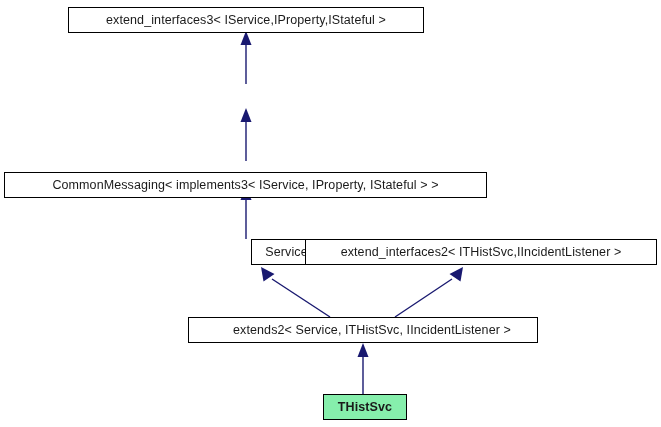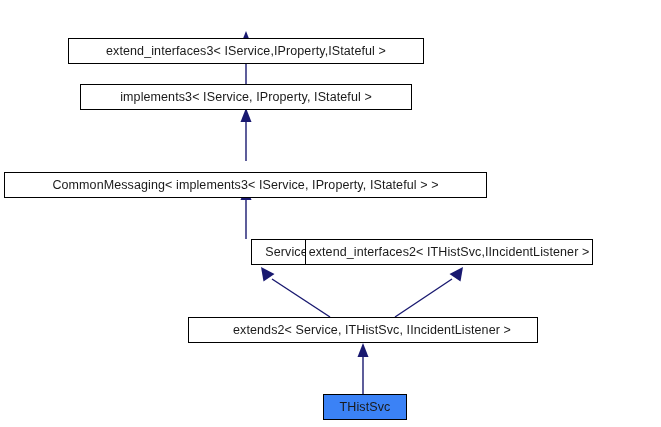--- a/index.html
+++ b/index.html
@@ -34,21 +34,22 @@
     align-items: center;
     justify-content: center;
     white-space: nowrap;
     font-size: 12.5px;
     line-height: 1;
     letter-spacing: 0.1px;
     height: 26px;
     z-index: 2;
   }
   .node.highlight {
-    background: #3b82f6;
+    background: #86efac;
+    font-weight: bold;
   }
   .node-label {
     display: block;
     padding: 0 8px;
   }
 </style>
 </head>
 <body>
 
 <div id="diagram-root">
@@ -79,37 +80,34 @@
       <line x1="395" y1="317" x2="452" y2="279" stroke="#191970" stroke-width="1.4"></line>
       <polygon points="463,267 449.5,274 460.5,281.5" fill="#191970"></polygon>
     </g>
 
     <g>
       <line x1="363" y1="394" x2="363" y2="357" stroke="#191970" stroke-width="1.4"></line>
       <polygon points="363,343 357.5,357 368.5,357" fill="#191970"></polygon>
     </g>
   </svg>
 
-  <div class="node" style="left:68px; top:7px; width:356px;margin-top:31px;">
+  <div class="node" style="left:68px; top:7px; width:356px;">
     <span class="node-label">extend_interfaces3&lt; IService,IProperty,IStateful &gt;</span>
   </div>
 
-  <div class="node" style="left:80px; top:84px; width:332px;">
-    <span class="node-label">implements3&lt; IService, IProperty, IStateful &gt;</span>
-  </div>
 
   <div class="node" style="left:4px; top:172px; width:483px;">
     <span class="node-label">CommonMessaging&lt; implements3&lt; IService, IProperty, IStateful &gt; &gt;</span>
   </div>
 
   <div class="node" style="left:211px; top:239px; width:71px;margin-left:40px;">
     <span class="node-label">Service</span>
   </div>
 
-  <div class="node" style="left:305px; top:239px; width:288px;">
+  <div class="node" style="left:305px; top:239px; width:352px;">
     <span class="node-label">extend_interfaces2&lt; ITHistSvc,IIncidentListener &gt;</span>
   </div>
 
   <div class="node" style="left:188px; top:317px; width:350px;padding-left:18px;">
     <span class="node-label">extends2&lt; Service, ITHistSvc, IIncidentListener &gt;</span>
   </div>
 
   <div class="node highlight" style="left:323px; top:394px; width:84px;">
     <span class="node-label">THistSvc</span>
   </div>

